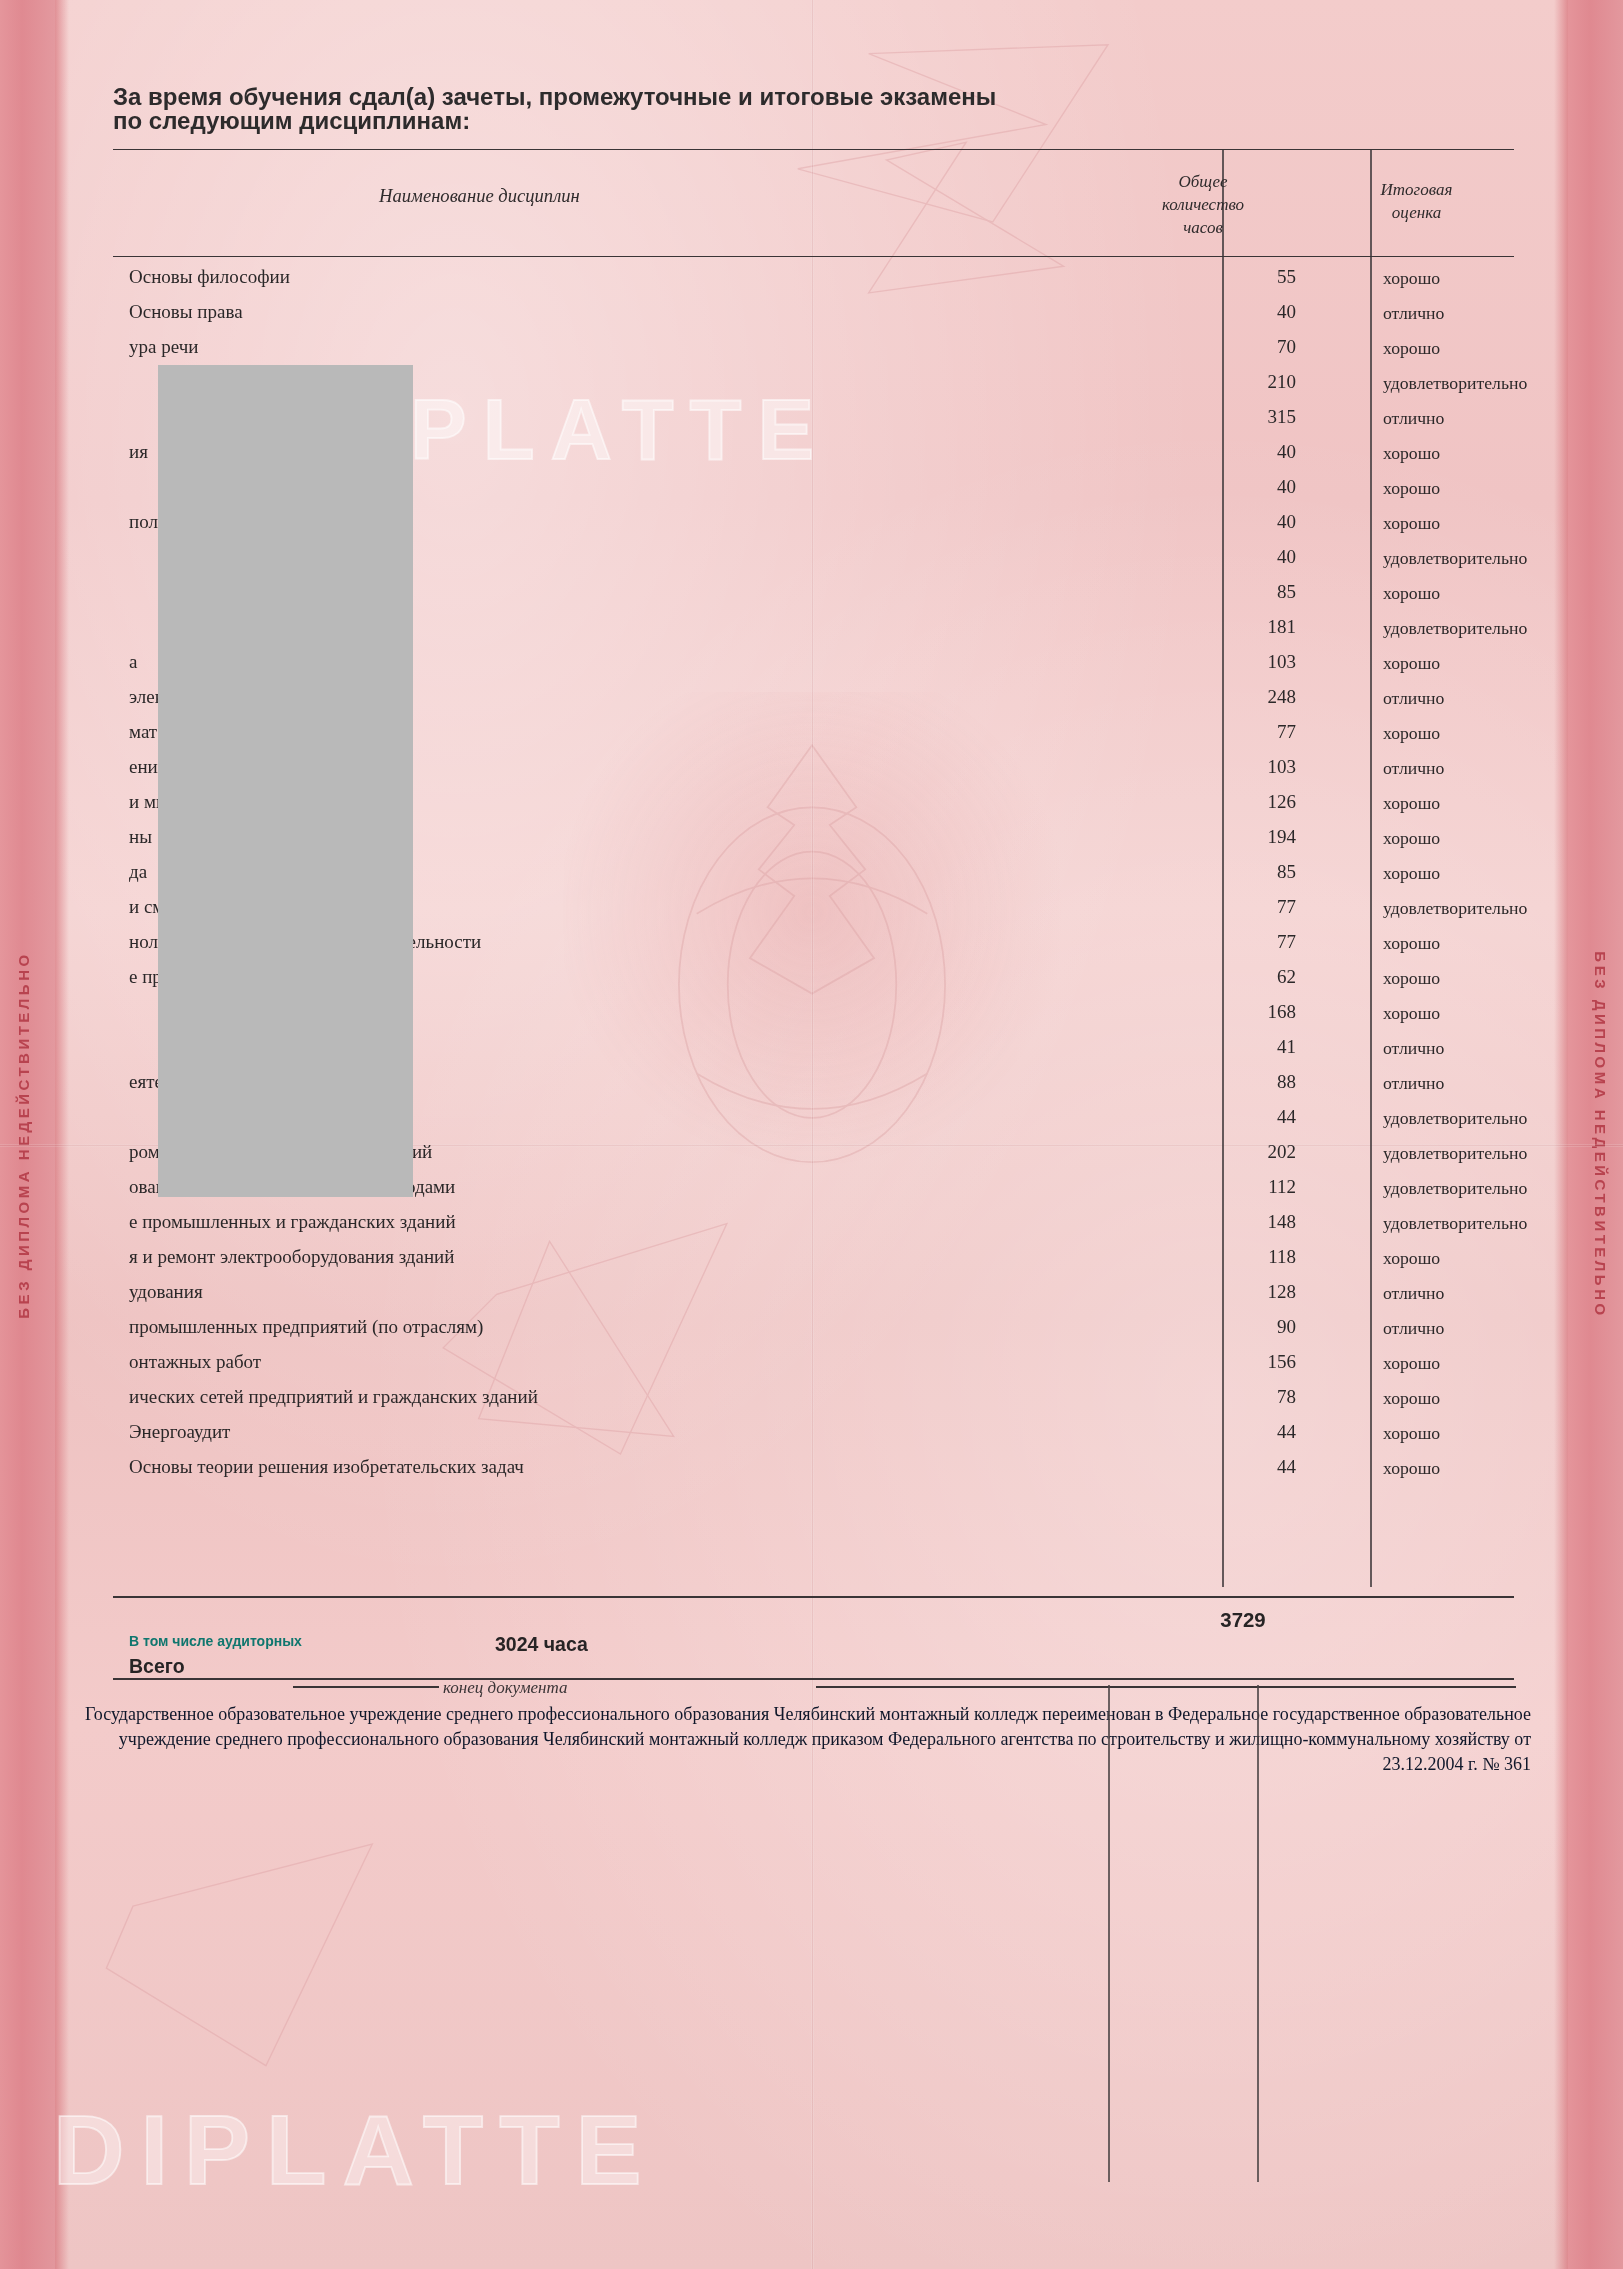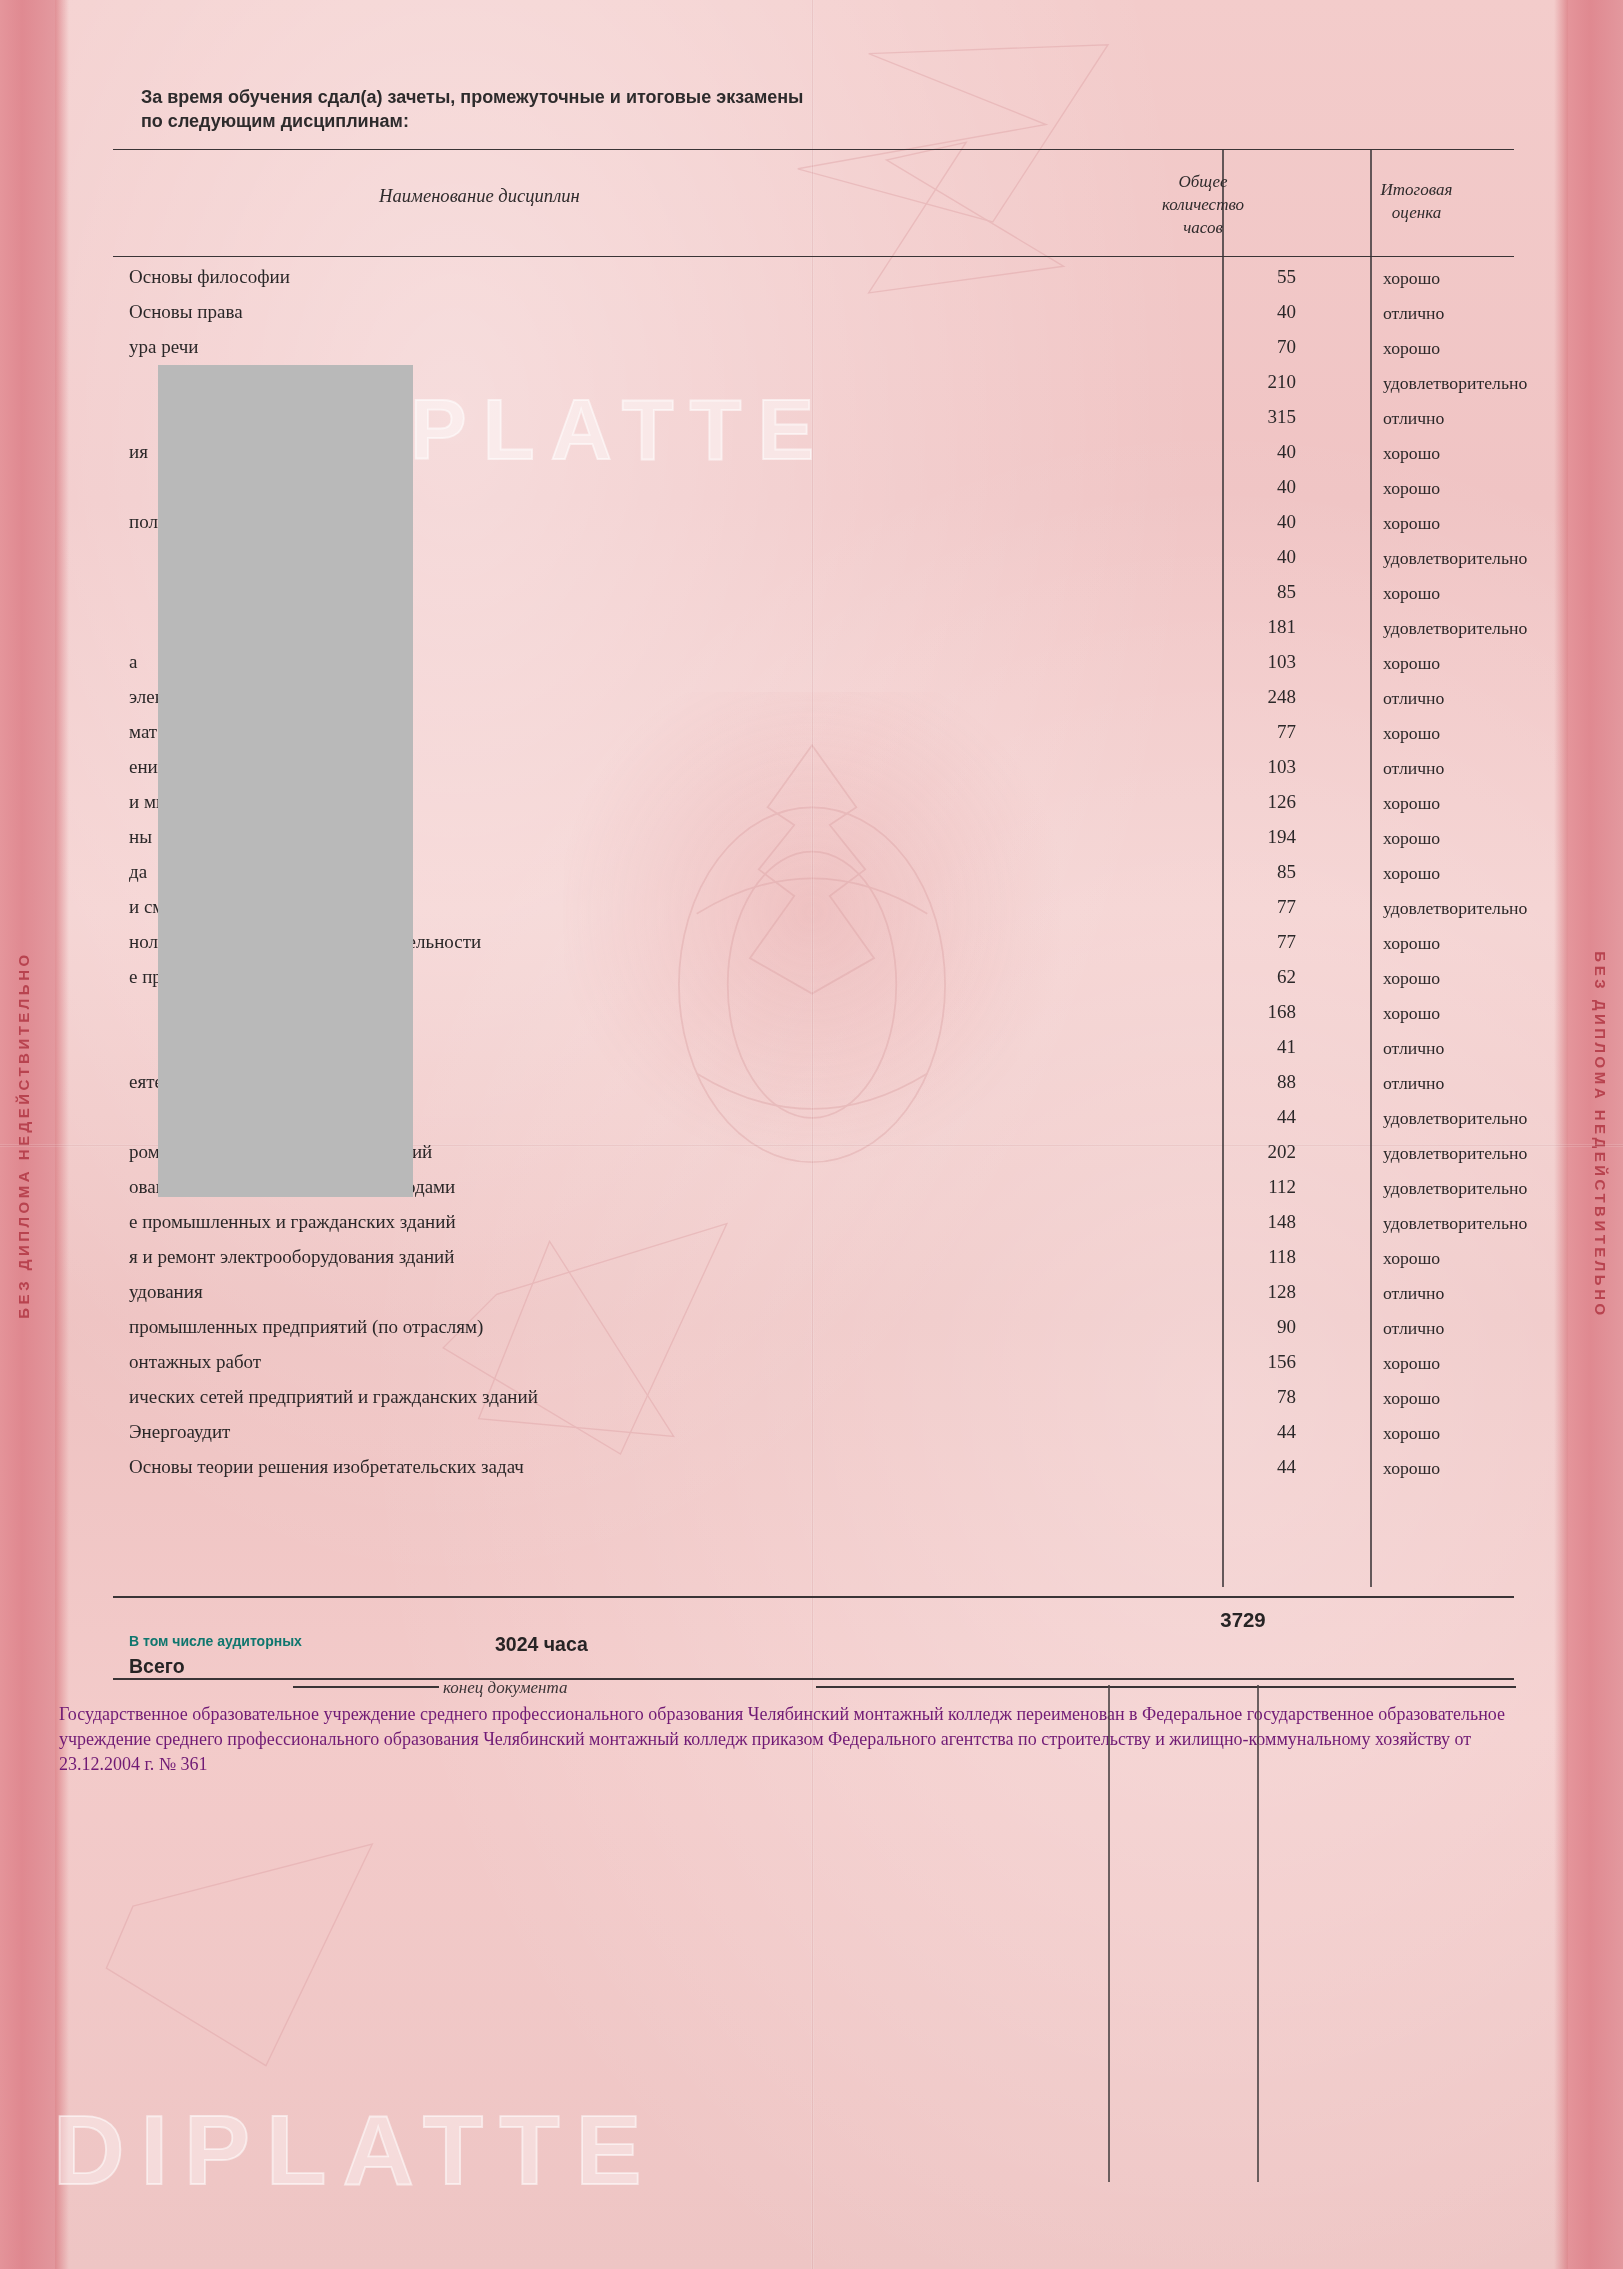--- a/index.html
+++ b/index.html
@@ -95,24 +95,23 @@
   }
 
   
   .doc{
     position:absolute;left:0;top:0;width:1623px;height:2270px;
   }
   .intro{
     position:absolute;left:113px;top:85px;width:922px;
     font-family:"Liberation Sans", sans-serif;
     font-weight:bold;
-    font-size:18px;
+    font-size:24px;
     line-height:24px;
     color:#2d2b2c;
-    margin-left:28px;
   }
 
   
   .tbl{
     position:absolute;left:113px;top:149px;width:1401px;
   }
   .thead{
     position:relative;height:106px;
     border-top:1.8px solid #3a3436;
     border-bottom:1.8px solid #3a3436;
@@ -200,21 +199,21 @@
   }
   .end-rule-l{
     position:absolute;left:293px;top:1686px;width:146px;height:1.8px;background:#3a3436;
   }
   .end-rule-r{
     position:absolute;left:816px;top:1686px;width:700px;height:1.8px;background:#3a3436;
   }
 
   .note{
     position:absolute;left:59px;top:1702px;width:1472px;
-    font-size:18px;line-height:25px;color:#701a75;
+    font-size:18px;line-height:25px;color:#0f172a;text-align:right;
   }
 
   
   .col-sep-b{
     position:absolute;top:1685px;width:1.8px;height:497px;background:#4a4244;opacity:.8;
   }
   .col-sep-b.c1{left:1108px;}
   .col-sep-b.c2{left:1257px;}
 </style>
 </head>

